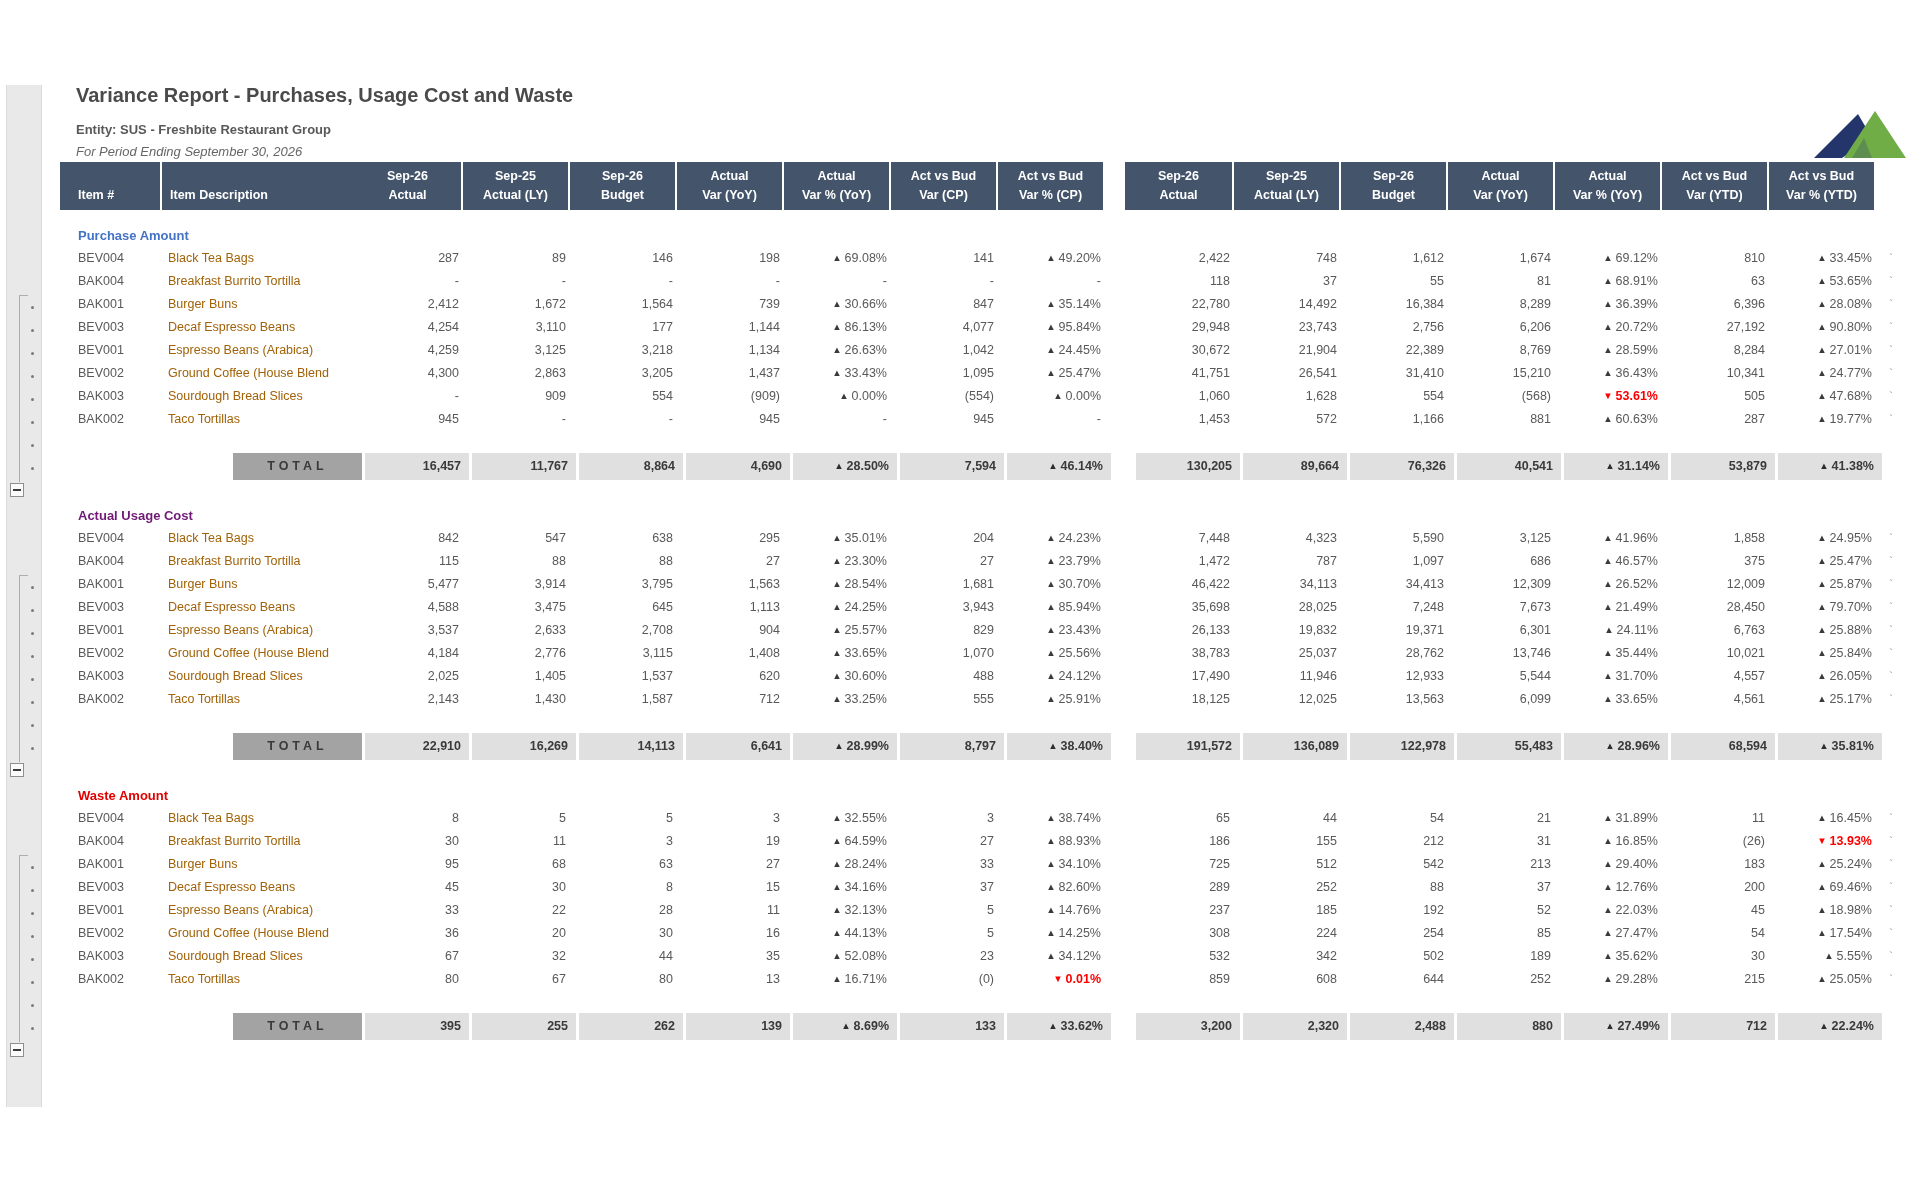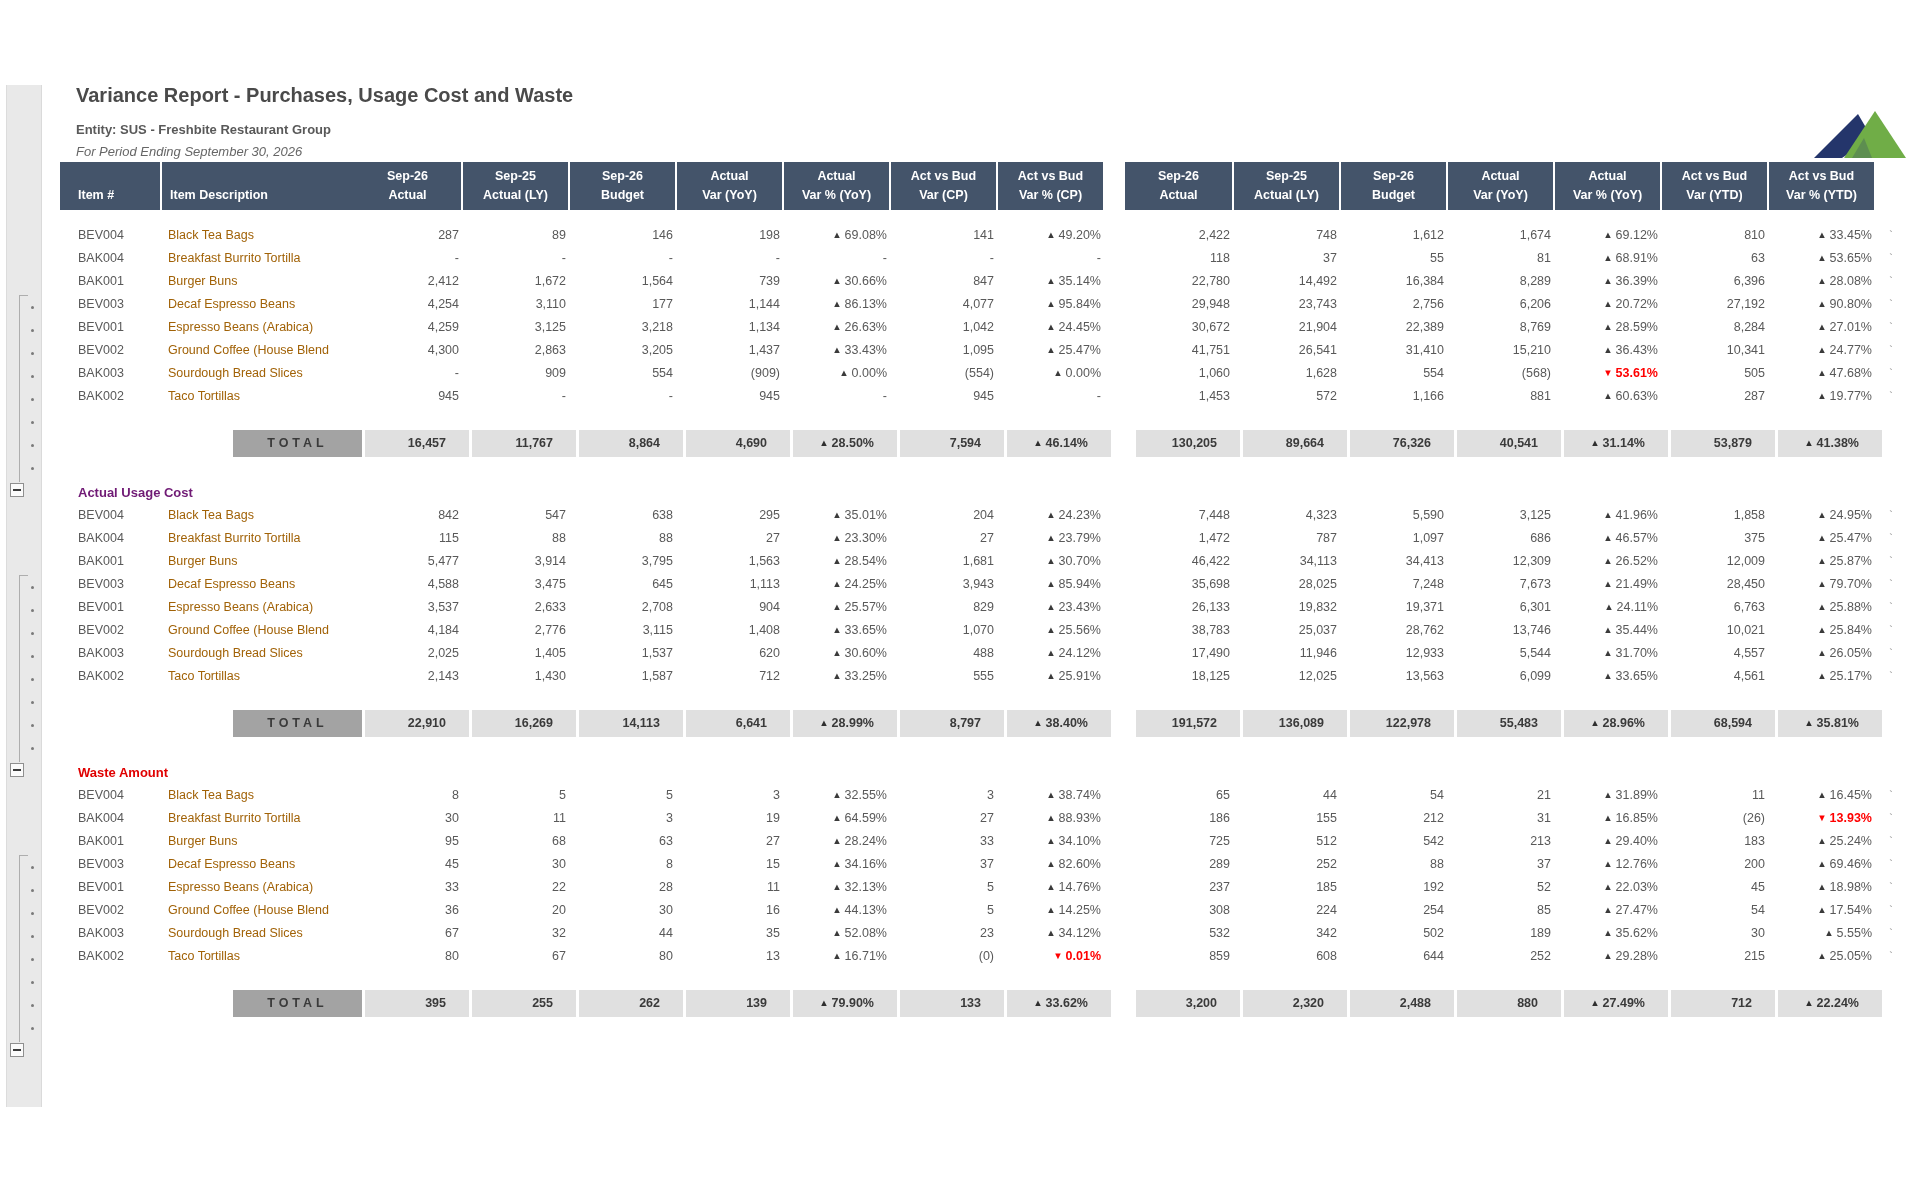--- a/index.html
+++ b/index.html
@@ -66,21 +66,21 @@
   #table-body .section-block:first-child{margin-top:14px;}
   .spacer{height:22px;}
   .total-row{height:27px;line-height:27px;}
   .t-lead{width:173px;}
   .t-label{
     width:129px;background:#a3a3a3;box-sizing:border-box;text-align:center;
     font-size:12.5px;font-weight:bold;color:#3a3a3a;letter-spacing:4px;
   }
   .c-tot{
     width:107px;box-sizing:border-box;background:#e0e0e0;border-left:3px solid #ffffff;
-    text-align:right;padding-right:23px;font-size:12.5px;font-weight:bold;color:#3a3a3a;
+    text-align:right;padding-right:8px;font-size:12.5px;font-weight:bold;color:#3a3a3a;
   }
   .c-tot .tri.up{color:#2e2e2e;}
   
   .logo{position:absolute;left:1812px;top:108px;width:96px;height:58px;}
 </style>
 </head>
 <body>
 
 <div id="outline-pane">
     <div class="dot" style="top: 220.5px;"></div>
@@ -187,20 +187,21 @@
         </div>
         <div class="hcell h-num">
           <div>Act vs Bud</div>
           <div>Var % (YTD)</div>
         </div>
       </div>
   </div>
 
   <div id="table-body">
       <div class="section-block">
+        <div class="section-title" style="color: rgb(68, 114, 196);">Purchase Amount</div>
         <div class="row data-row">
           <div class="c-item">BEV004</div>
           <div class="c-desc">Black Tea Bags</div>
           <div class="c-num">287</div>
           <div class="c-num">89</div>
           <div class="c-num">146</div>
           <div class="c-num">198</div>
           <div class="c-num"><span class="tri up">▲</span><span>69.08%</span></div>
           <div class="c-num">141</div>
           <div class="c-num"><span class="tri up">▲</span><span>49.20%</span></div>
@@ -721,21 +722,21 @@
           <div class="c-tick">`</div>
         </div>
         <div class="row spacer"></div>
         <div class="row total-row">
           <div class="t-lead"></div>
           <div class="t-label">TOTAL</div>
           <div class="c-tot">395</div>
           <div class="c-tot">255</div>
           <div class="c-tot">262</div>
           <div class="c-tot">139</div>
-          <div class="c-tot"><span class="tri up">▲</span><span>79.90%</span></div>
+          <div class="c-tot"><span class="tri up">▲</span><span>8.69%</span></div>
           <div class="c-tot">133</div>
           <div class="c-tot"><span class="tri up">▲</span><span>33.62%</span></div>
           <div class="c-gap"></div>
           <div class="c-tot">3,200</div>
           <div class="c-tot">2,320</div>
           <div class="c-tot">2,488</div>
           <div class="c-tot">880</div>
           <div class="c-tot"><span class="tri up">▲</span><span>27.49%</span></div>
           <div class="c-tot">712</div>
           <div class="c-tot"><span class="tri up">▲</span><span>22.24%</span></div>

